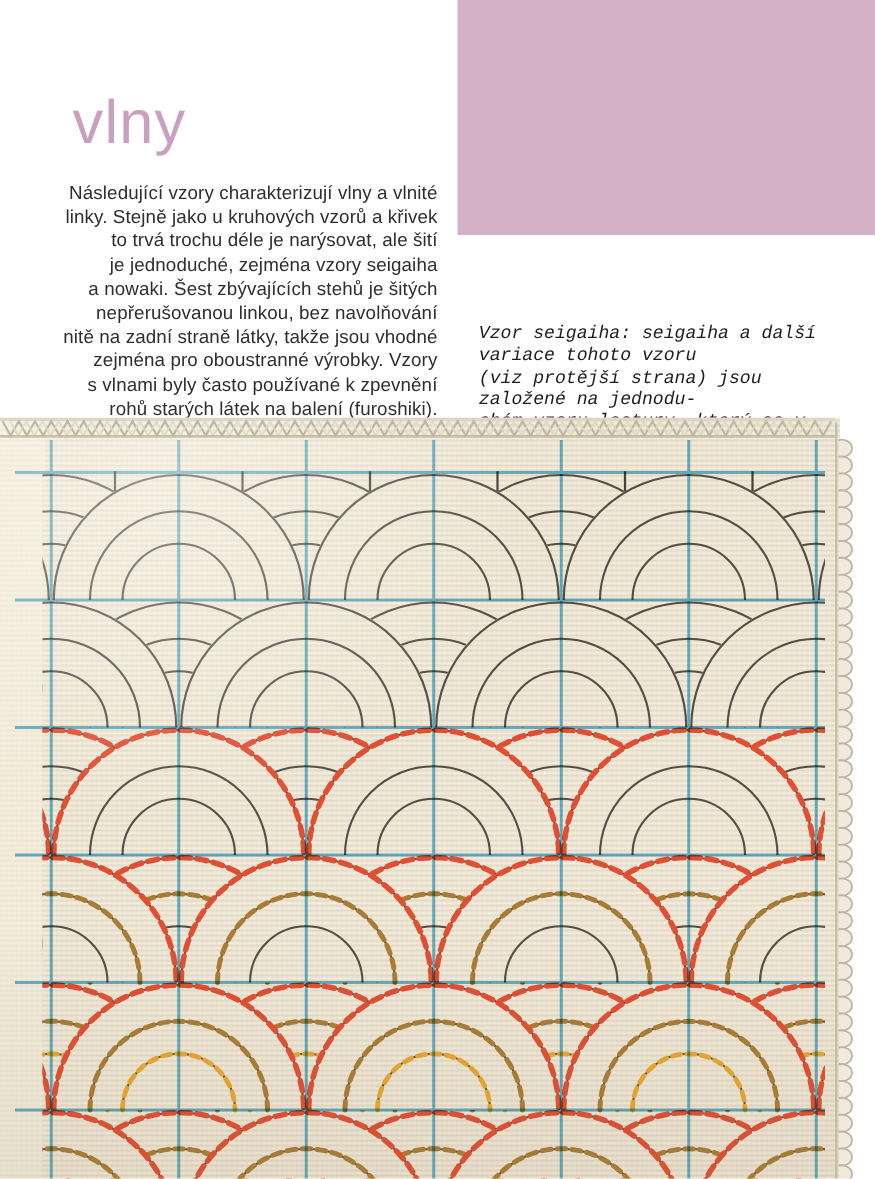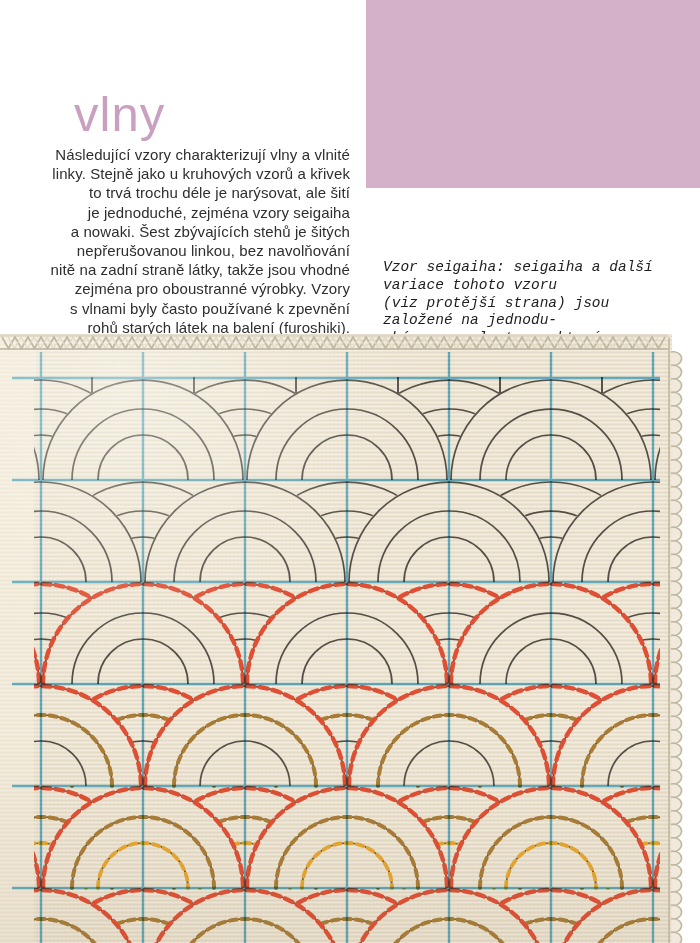--- a/index.html
+++ b/index.html
@@ -4,21 +4,21 @@
 <style>
   html,body{margin:0;padding:0;}
   body{
     width:700px;height:943px;position:relative;overflow:hidden;
     background:#ffffff;font-family:"Liberation Sans",sans-serif;
   }
   .accent-block{
     position:absolute;left:366px;top:0;width:334px;height:188px;
   }
   .page-title{
-    position:absolute;left:56px;top:72px;margin:18px;
+    position:absolute;left:56px;top:72px;margin:2px;
     font-size:49px;font-weight:300;letter-spacing:1px;line-height:1;
     font-family:"Liberation Sans",sans-serif;
   }
   .intro{
     position:absolute;left:8px;top:133px;width:330px;margin:12px;
     text-align:right;font-size:15px;line-height:19.2px;color:#2e2e2e;
     white-space:pre-line;letter-spacing:.1px;
   }
   .caption{
     position:absolute;left:368px;top:244px;width:288px;margin:15px;

